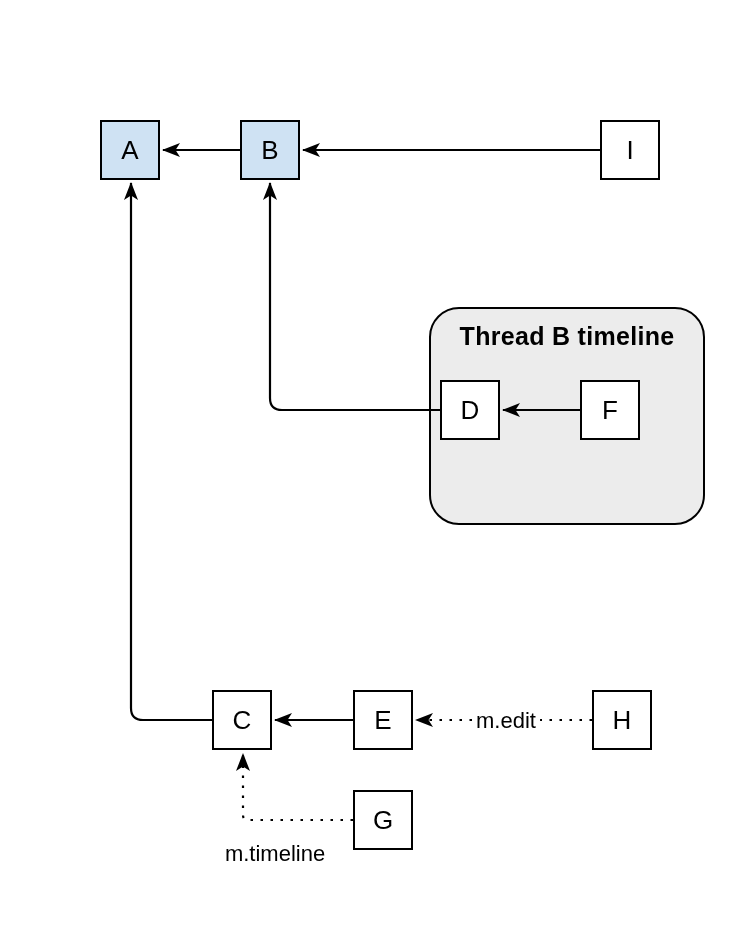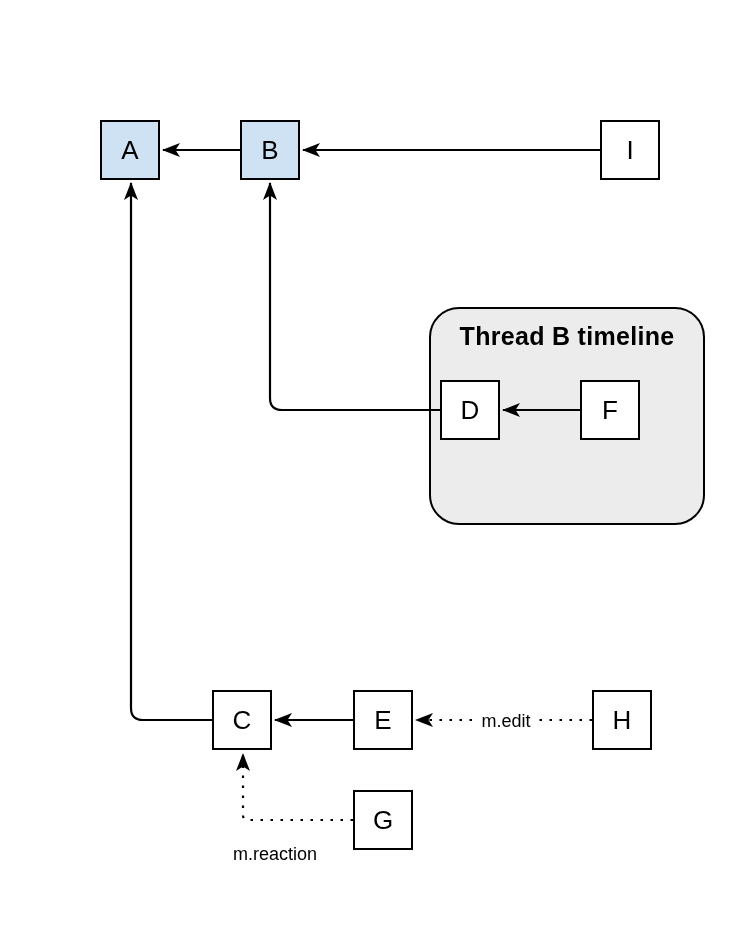--- a/index.html
+++ b/index.html
@@ -73,21 +73,21 @@
   #node-F { left: 580px; top: 380px; }
   #node-C { left: 212px; top: 690px; }
   #node-E { left: 353px; top: 690px; }
   #node-H { left: 592px; top: 690px; }
   #node-G { left: 353px; top: 790px; }
   .edge-label {
     position: absolute;
     transform: translate(-50%, -50%);
     background: var(--label-bg, #ffffff);
     padding: 1px 4px;
-    font-size: 18px;
+    font-size: 22px;
     color: var(--stroke, #000000);
     white-space: nowrap;
     z-index: 4;
   }
   #label-m-edit     { left: 506px; top: 721px; }
   #label-m-reaction { left: 275px; top: 854px; }
 </style>
 </head>
 <body>
 
@@ -135,15 +135,15 @@
     <span>E</span>
   </div>
   <div class="node" id="node-H">
     <span>H</span>
   </div>
   <div class="node" id="node-G">
     <span>G</span>
   </div>
 
   <div class="edge-label" id="label-m-edit">m.edit</div>
-  <div class="edge-label" id="label-m-reaction">m.reaction</div>
+  <div class="edge-label" id="label-m-reaction">m.timeline</div>
 
 </div>
 
 </body></html>

